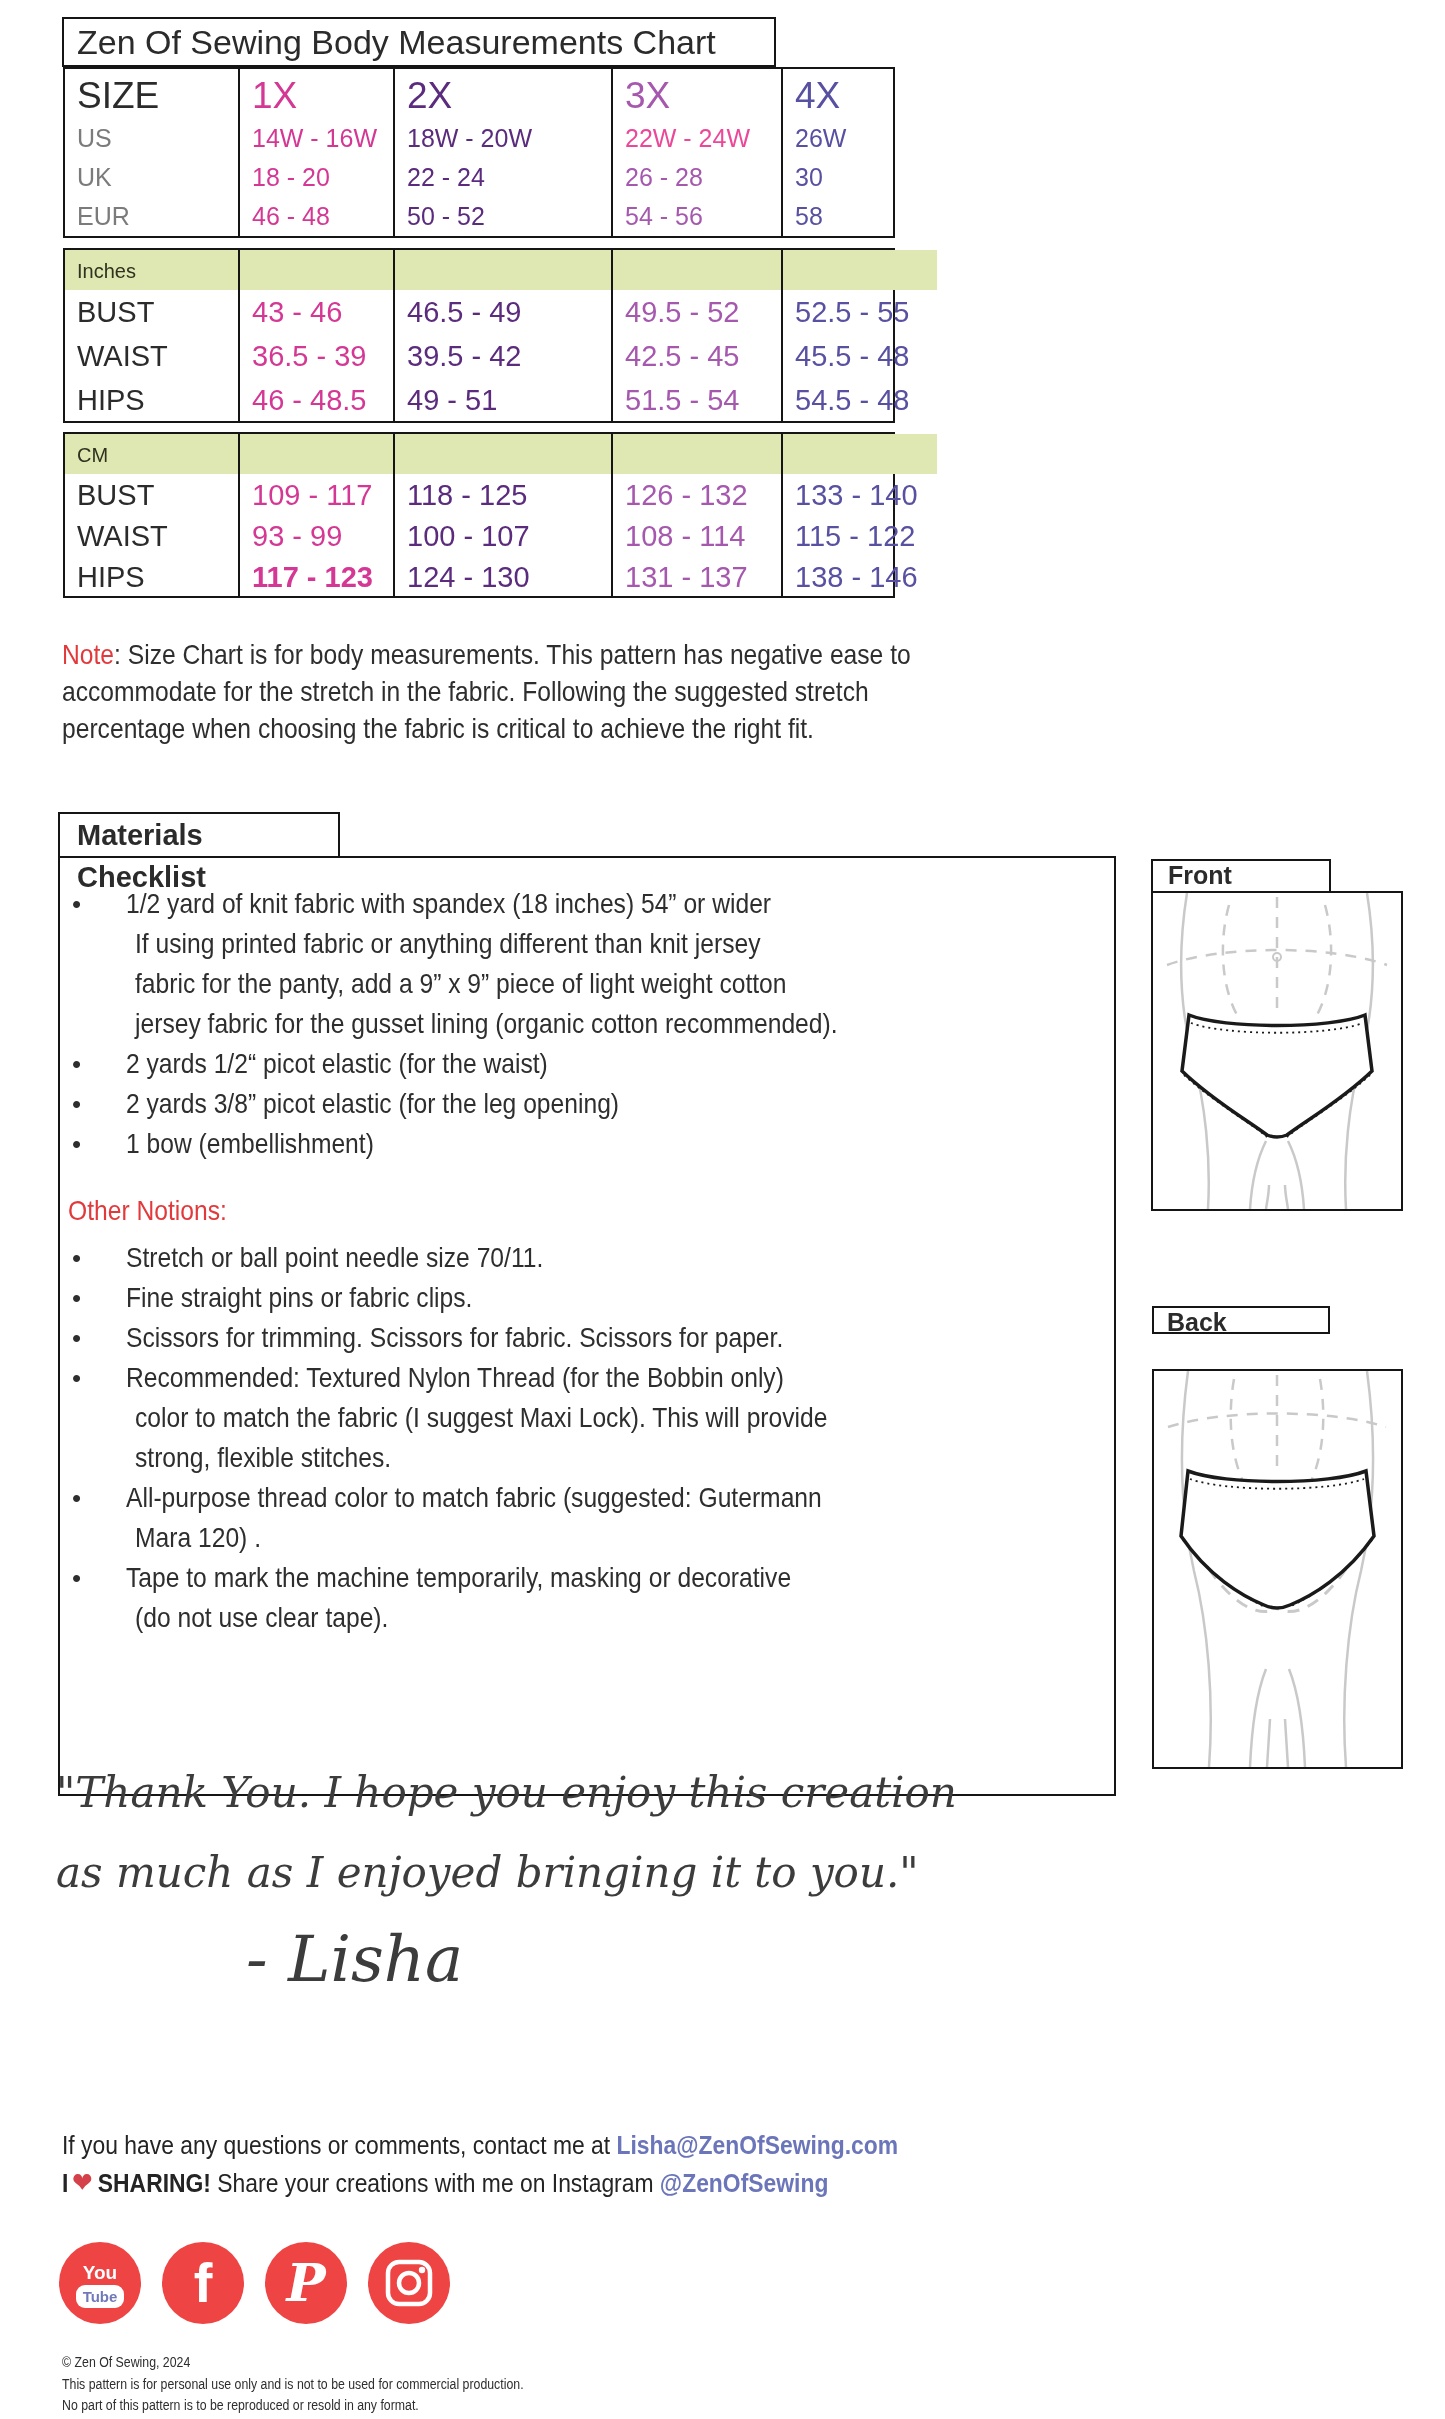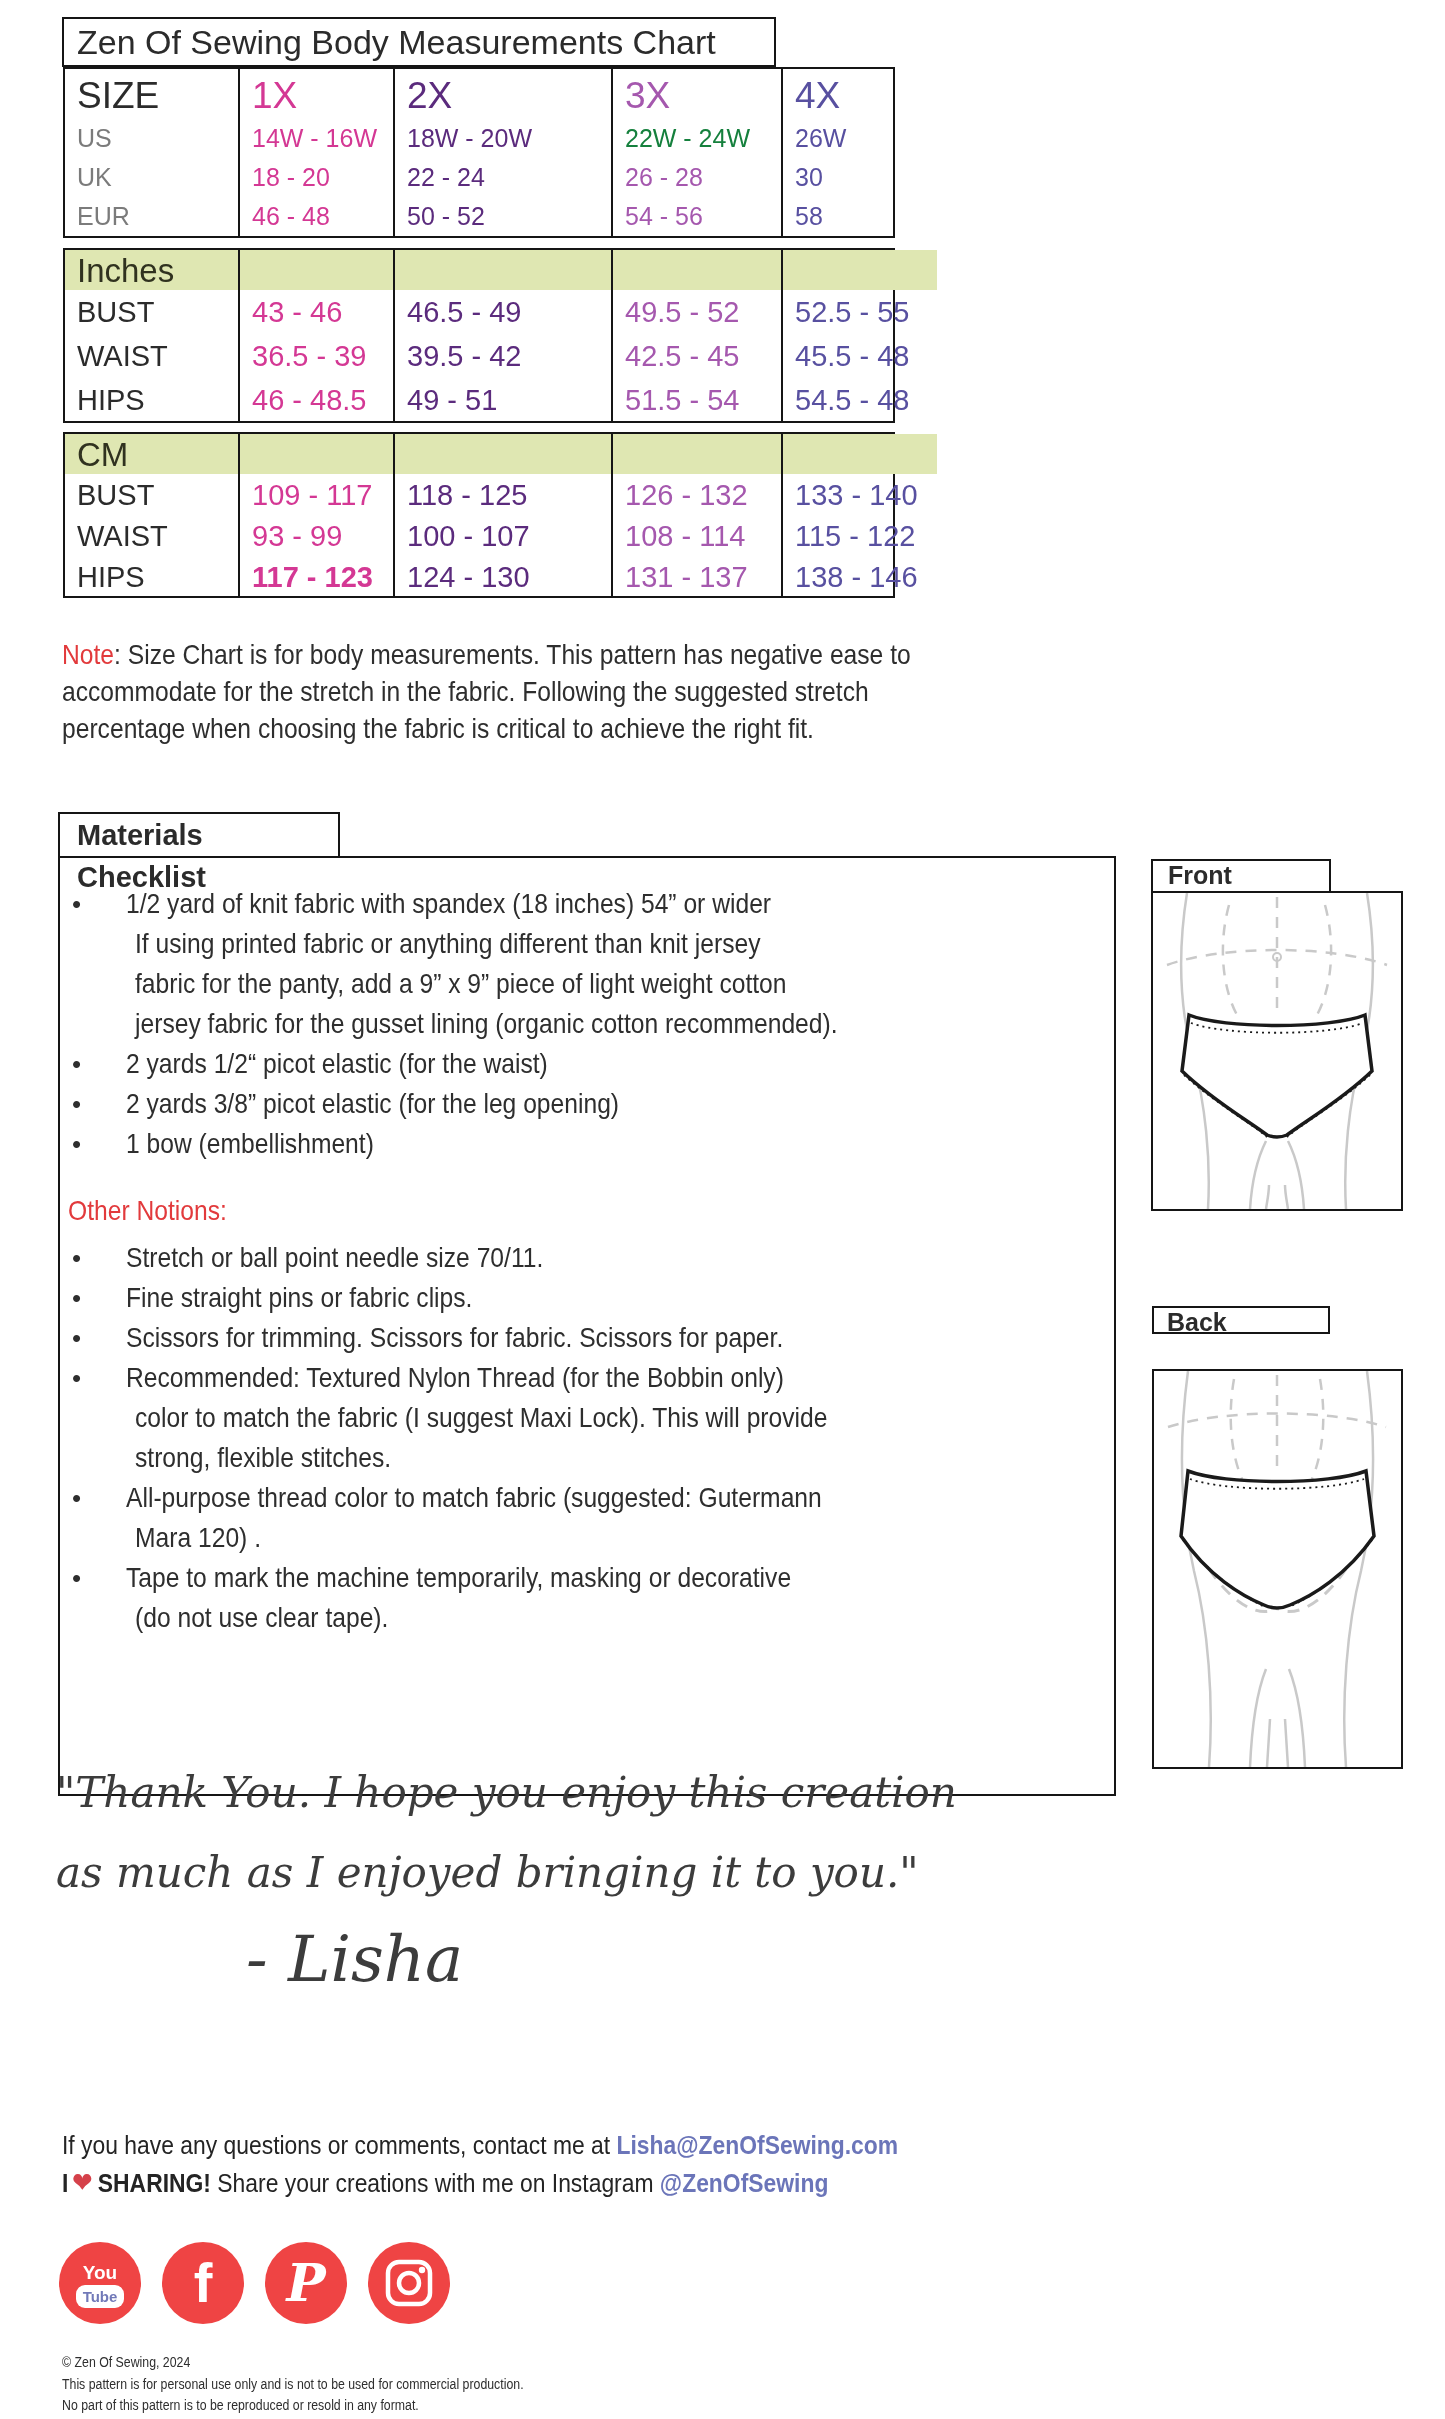--- a/index.html
+++ b/index.html
@@ -14,21 +14,21 @@
   .tbox{display:flex;border:2px solid #151515;box-sizing:border-box;background:#fff;}
   .sizes-box{left:63px;top:67px;width:832px;height:171px;}
   .inches-box{left:63px;top:248px;width:832px;height:175px;}
   .cm-box{left:63px;top:432px;width:832px;height:166px;}
   .col{flex:none;box-sizing:border-box;}
   .col+.col{border-left:2px solid #151515;}
   .c0{width:173px;} .c1{width:155px;} .c2{width:218px;} .c3{width:170px;} .c4{width:156px;}
   .cell{padding-left:12px;white-space:nowrap;overflow:visible;}
   .r-big{height:50px;font-size:37px;line-height:54px;}
   .r-sub{height:39px;font-size:25px;line-height:39px;color:#7b7b7b;}
-  .band{height:40px;background:#dfe7b2;font-size:33px;line-height:42px;color:#30321f;}
+  .band{height:40px;background:#dfe7b2;font-size:20px;line-height:42px;color:#30321f;}
   .r-in{height:44px;font-size:29px;line-height:45px;}
   .r-cm{height:41px;font-size:29px;line-height:42px;}
   .dark{color:#2b2b2b;}
 
   
   .note{left:62px;top:636px;font-size:28px;line-height:37px;color:#2e2e2e;}
   .red{color:#e23a3c;}
 
   
   .mat-tab{left:58px;top:812px;width:282px;height:46px;border:2px solid #151515;box-sizing:border-box;
@@ -96,21 +96,21 @@
       <div class="cell r-sub" style="color: rgb(212, 56, 148);">46 - 48</div>
     </div>
     <div class="col c2">
       <div class="cell r-big" style="color: rgb(91, 43, 125);">2X</div>
       <div class="cell r-sub" style="color: rgb(91, 43, 125);">18W - 20W</div>
       <div class="cell r-sub" style="color: rgb(91, 43, 125);">22 - 24</div>
       <div class="cell r-sub" style="color: rgb(91, 43, 125);">50 - 52</div>
     </div>
     <div class="col c3">
       <div class="cell r-big" style="color: rgb(165, 88, 174);">3X</div>
-      <div class="cell r-sub" style="color: #15803d;">22W - 24W</div>
+      <div class="cell r-sub" style="color: #ec4899;">22W - 24W</div>
       <div class="cell r-sub" style="color: rgb(165, 88, 174);">26 - 28</div>
       <div class="cell r-sub" style="color: rgb(165, 88, 174);">54 - 56</div>
     </div>
     <div class="col c4">
       <div class="cell r-big" style="color: rgb(88, 80, 160);">4X</div>
       <div class="cell r-sub" style="color: rgb(88, 80, 160);">26W</div>
       <div class="cell r-sub" style="color: rgb(88, 80, 160);">30</div>
       <div class="cell r-sub" style="color: rgb(88, 80, 160);">58</div>
     </div>
   </div>

